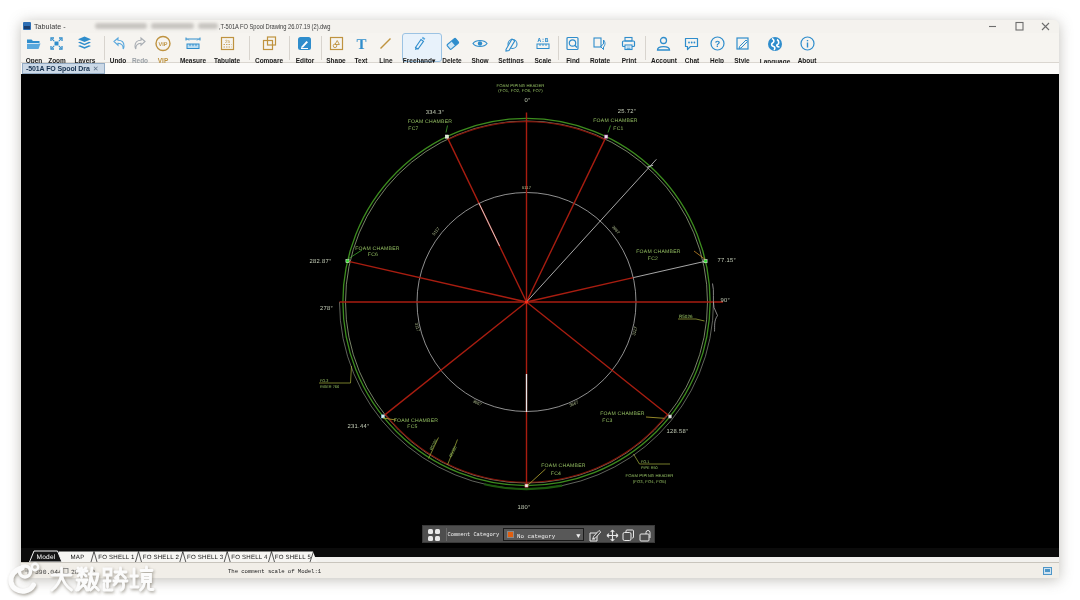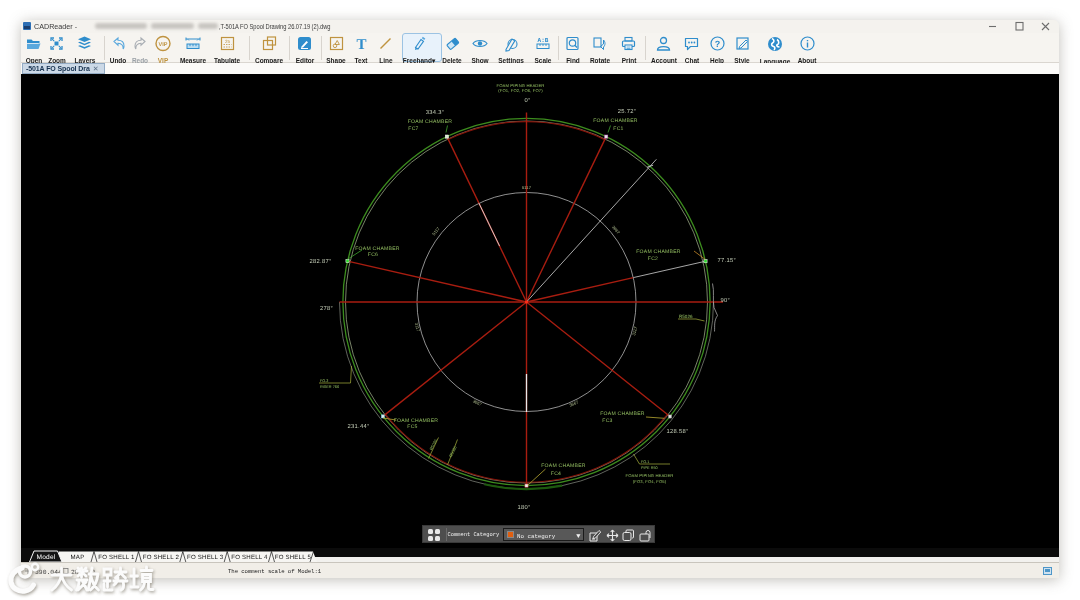--- a/index.html
+++ b/index.html
@@ -36,21 +36,21 @@
              font-family:"Liberation Mono",monospace;}
   #statusbar .scale{position:absolute;left:207px;top:4.5px;font-size:6.2px;color:#222;transform:scaleX(0.92);transform-origin:0 0;letter-spacing:-0.1px;white-space:nowrap;}
   
   #wm{position:absolute;left:0px;top:556px;width:300px;height:42px;pointer-events:none;}
 </style>
 </head>
 <body>
 <div id="win">
   <div id="titlebar">
     <div id="appicon"></div>
-    <div id="title">CADReader -</div>
+    <div id="title">Tabulate -</div>
 
     <div style="position:absolute;left:74px;top:2.5px;width:52px;height:6.5px;background:#bdbab6;filter:blur(1.6px);border-radius:3px;opacity:.8;"></div>
       <div style="position:absolute;left:130px;top:2.5px;width:43px;height:6.5px;background:#bdbab6;filter:blur(1.6px);border-radius:3px;opacity:.8;"></div>
       <div style="position:absolute;left:177px;top:2.5px;width:20px;height:6.5px;background:#bdbab6;filter:blur(1.6px);border-radius:3px;opacity:.8;"></div>
       <div id="titlefn" style="position:absolute;left:198px;top:2px;font-size:7.2px;color:#3a3a3a;white-space:nowrap;letter-spacing:-0.05px;transform:scaleX(.8);transform-origin:0 0;">,T-501A FO Spool Drawing 26.07.19 (2).dwg</div>
     <svg width="80" height="13" style="position:absolute;left:966px;top:0">
         <path d="M2 6.5 h7" stroke="#6d6d6d" stroke-width="1.1"></path>
         <rect x="29" y="2.5" width="7" height="7.5" fill="none" stroke="#6d6d6d" stroke-width="1.1"></rect>
         <path d="M55 3 l7 7 M62 3 l-7 7" stroke="#6d6d6d" stroke-width="1.1"></path>
       </svg>

